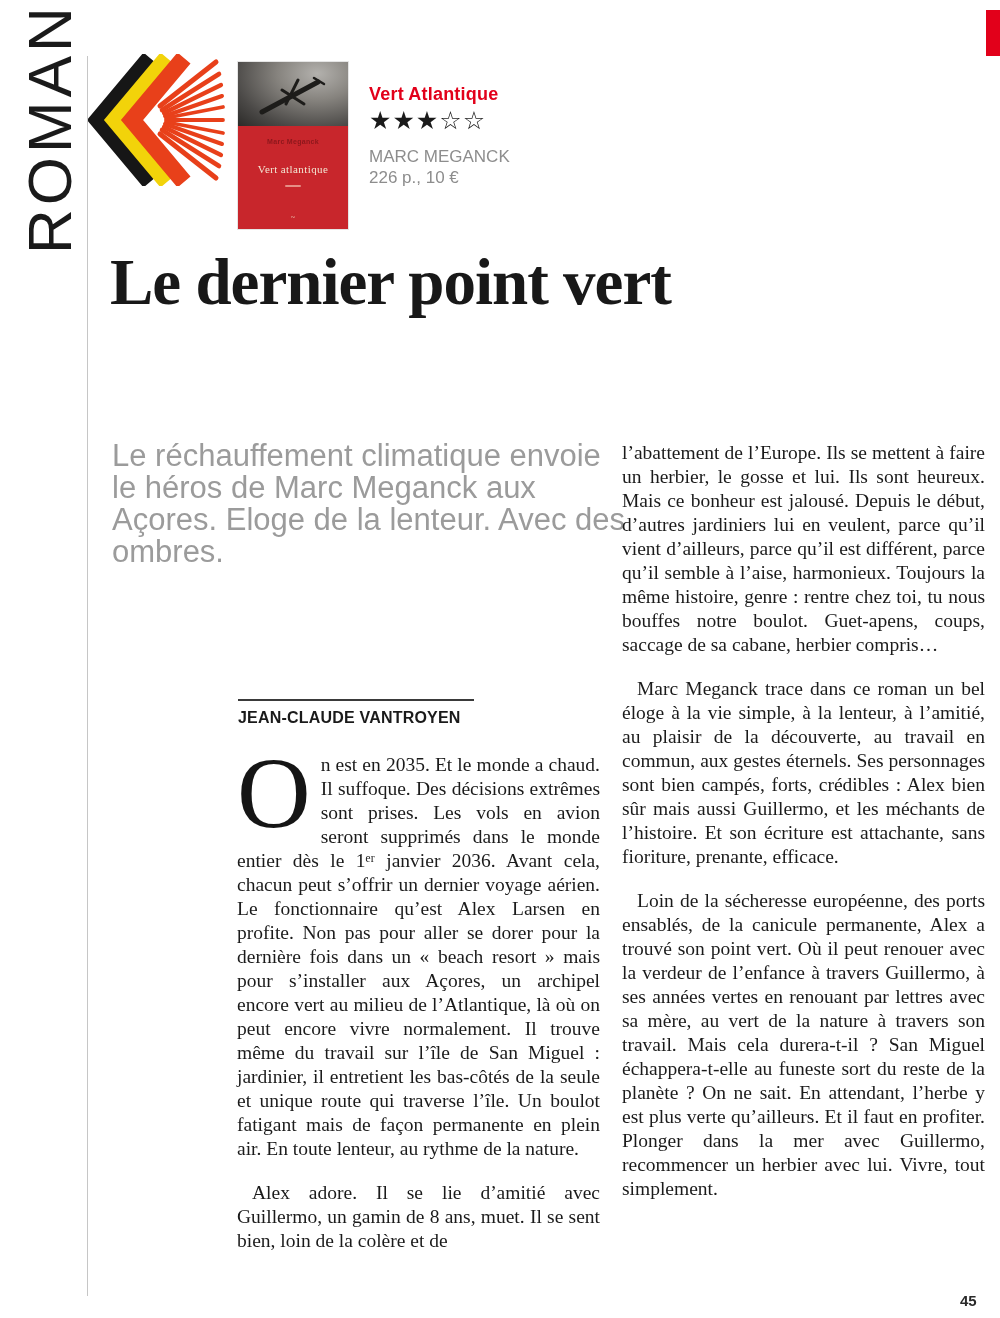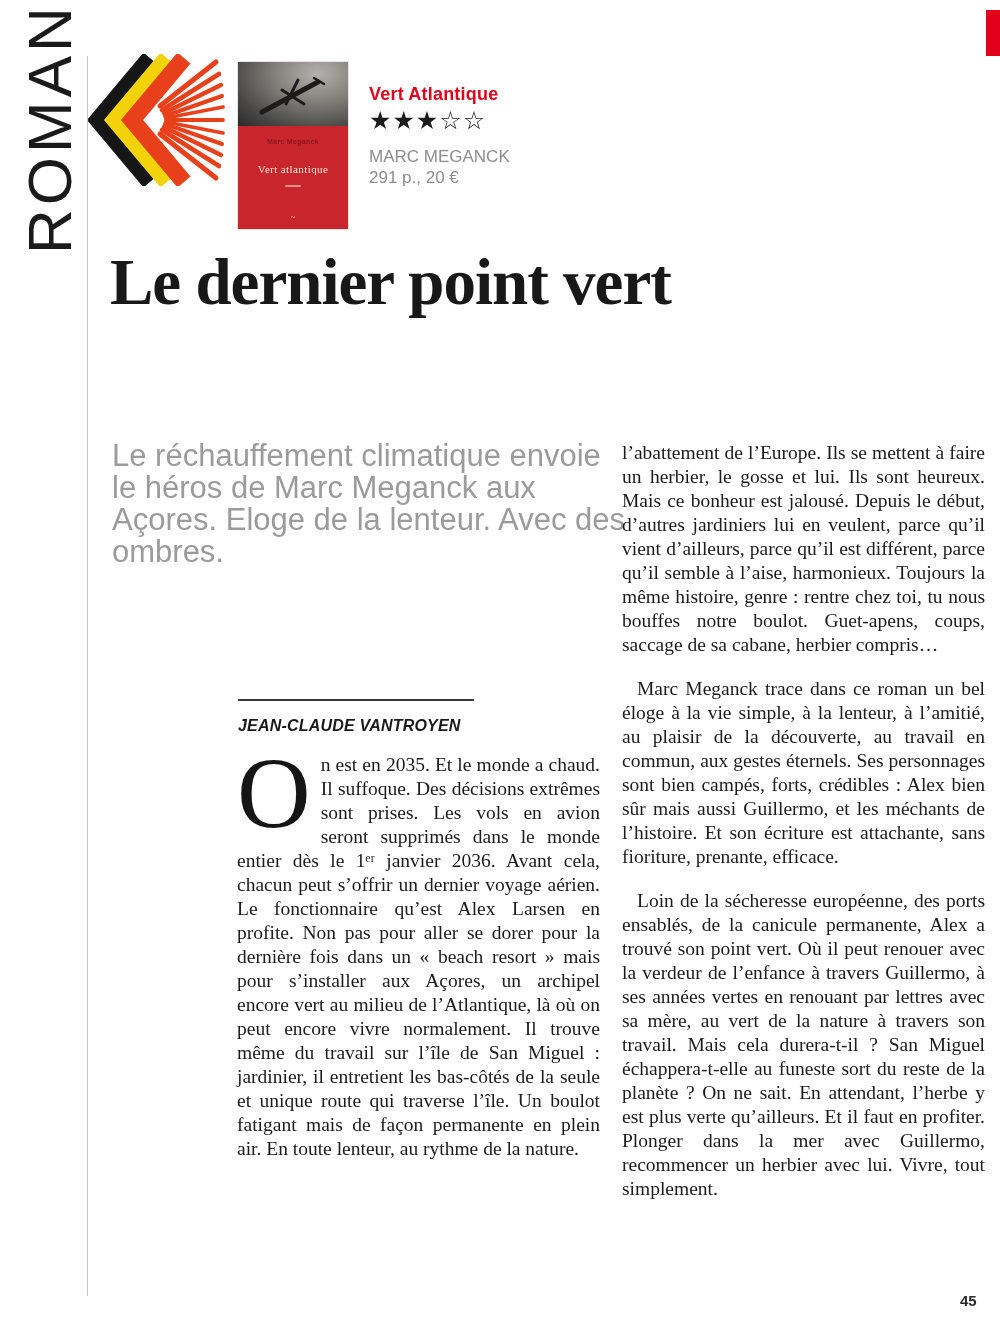--- a/index.html
+++ b/index.html
@@ -40,21 +40,21 @@
   
   .headline{position:absolute;left:110px;top:246px;width:740px;
       font-family:Liberation Serif, serif;font-weight:700;font-size:65px;line-height:72px;
       color:#181818;letter-spacing:-1px;}
 
   
   .lede{position:absolute;left:112px;top:440px;width:515px;
       font-size:31px;line-height:32px;font-weight:300;color:#9b9b9b;}
 
   
-  .byline-block{position:absolute;left:238px;top:699px;width:236px;border-top:2px solid #3a3a3a;padding-top:16px;font-style:italic;}
+  .byline-block{position:absolute;left:238px;top:699px;width:236px;border-top:2px solid #3a3a3a;padding-top:8px;}
   .byline{font-size:16px;font-weight:700;letter-spacing:0.2px;color:#1a1a1a;}
 
   
   .col{position:absolute;width:363px;font-family:"Liberation Serif",serif;
        font-size:19.5px;line-height:24px;text-align:justify;color:#1b1b1b;hyphens:auto;}
   .col p{margin:0;}
   .col p.indent{text-indent:15px;margin-top:20px;}
   .col-left{left:237px;top:753px;height:537px;}
   .col-right{left:622px;top:441px;height:849px;}
   .dropcap{float:left;font-size:102px;line-height:76px;padding:3px 10px 0 0;color:#151515;}
@@ -108,38 +108,39 @@
       <div class="cv-roman-mark"></div>
       <div class="cv-logo">~</div>
     </div>
   </div>
 
   <div class="book-info">
     <div class="bi-title">Vert Atlantique</div>
     <div class="bi-stars">★★★☆☆</div>
     <div class="bi-meta">
       <div>MARC MEGANCK</div>
-      <div>291 p., 20 €</div>
+      <div>226 p., 10 €</div>
     </div>
   </div>
 
   <div class="red-tab"></div>
 
   <h1 class="headline" style="margin:0;">
     <span>Le dernier point vert</span><br>
   </h1>
 
   <div class="lede">Le réchauffement climatique envoie le héros de Marc Meganck aux Açores. Eloge de la lenteur. Avec des ombres.</div>
 
   <div class="byline-block">
     <div class="byline">JEAN-CLAUDE VANTROYEN</div>
   </div>
 
   <div class="col col-left">
     <p><span class="dropcap">O</span><span>n est en 2035. Et le monde a chaud. Il suffoque. Des décisions extrêmes sont prises. Les vols en avion seront supprimés dans le monde entier dès le 1ᵉʳ janvier 2036. Avant cela, chacun peut s’offrir un dernier voyage aérien. Le fonctionnaire qu’est Alex Larsen en profite. Non pas pour aller se dorer pour la dernière fois dans un « beach resort » mais pour s’installer aux Açores, un archipel encore vert au milieu de l’Atlantique, là où on peut encore vivre normalement. Il trouve même du travail sur l’île de San Miguel : jardinier, il entretient les bas-côtés de la seule et unique route qui traverse l’île. Un boulot fatigant mais de façon permanente en plein air. En toute lenteur, au rythme de la nature.</span></p>
+    <p class="indent">Alex adore. Il se lie d’amitié avec Guillermo, un gamin de 8 ans, muet. Il se sent bien, loin de la colère et de</p>
   </div>
 
   <div class="col col-right">
     <p>l’abattement de l’Europe. Ils se mettent à faire un herbier, le gosse et lui. Ils sont heureux. Mais ce bonheur est jalousé. Depuis le début, d’autres jardiniers lui en veulent, parce qu’il vient d’ailleurs, parce qu’il est différent, parce qu’il semble à l’aise, harmonieux. Toujours la même histoire, genre : rentre chez toi, tu nous bouffes notre boulot. Guet-apens, coups, saccage de sa cabane, herbier compris…</p>
     <p class="indent">Marc Meganck trace dans ce roman un bel éloge à la vie simple, à la lenteur, à l’amitié, au plaisir de la découverte, au travail en commun, aux gestes éternels. Ses personnages sont bien campés, forts, crédibles : Alex bien sûr mais aussi Guillermo, et les méchants de l’histoire. Et son écriture est attachante, sans fioriture, prenante, efficace.</p>
     <p class="indent">Loin de la sécheresse européenne, des ports ensablés, de la canicule permanente, Alex a trouvé son point vert. Où il peut renouer avec la verdeur de l’enfance à travers Guillermo, à ses années vertes en renouant par lettres avec sa mère, au vert de la nature à travers son travail. Mais cela durera-t-il ? San Miguel échappera-t-elle au funeste sort du reste de la planète ? On ne sait. En attendant, l’herbe y est plus verte qu’ailleurs. Et il faut en profiter. Plonger dans la mer avec Guillermo, recommencer un herbier avec lui. Vivre, tout simplement.</p>
   </div>
 
   <div class="page-num">45</div>
 

